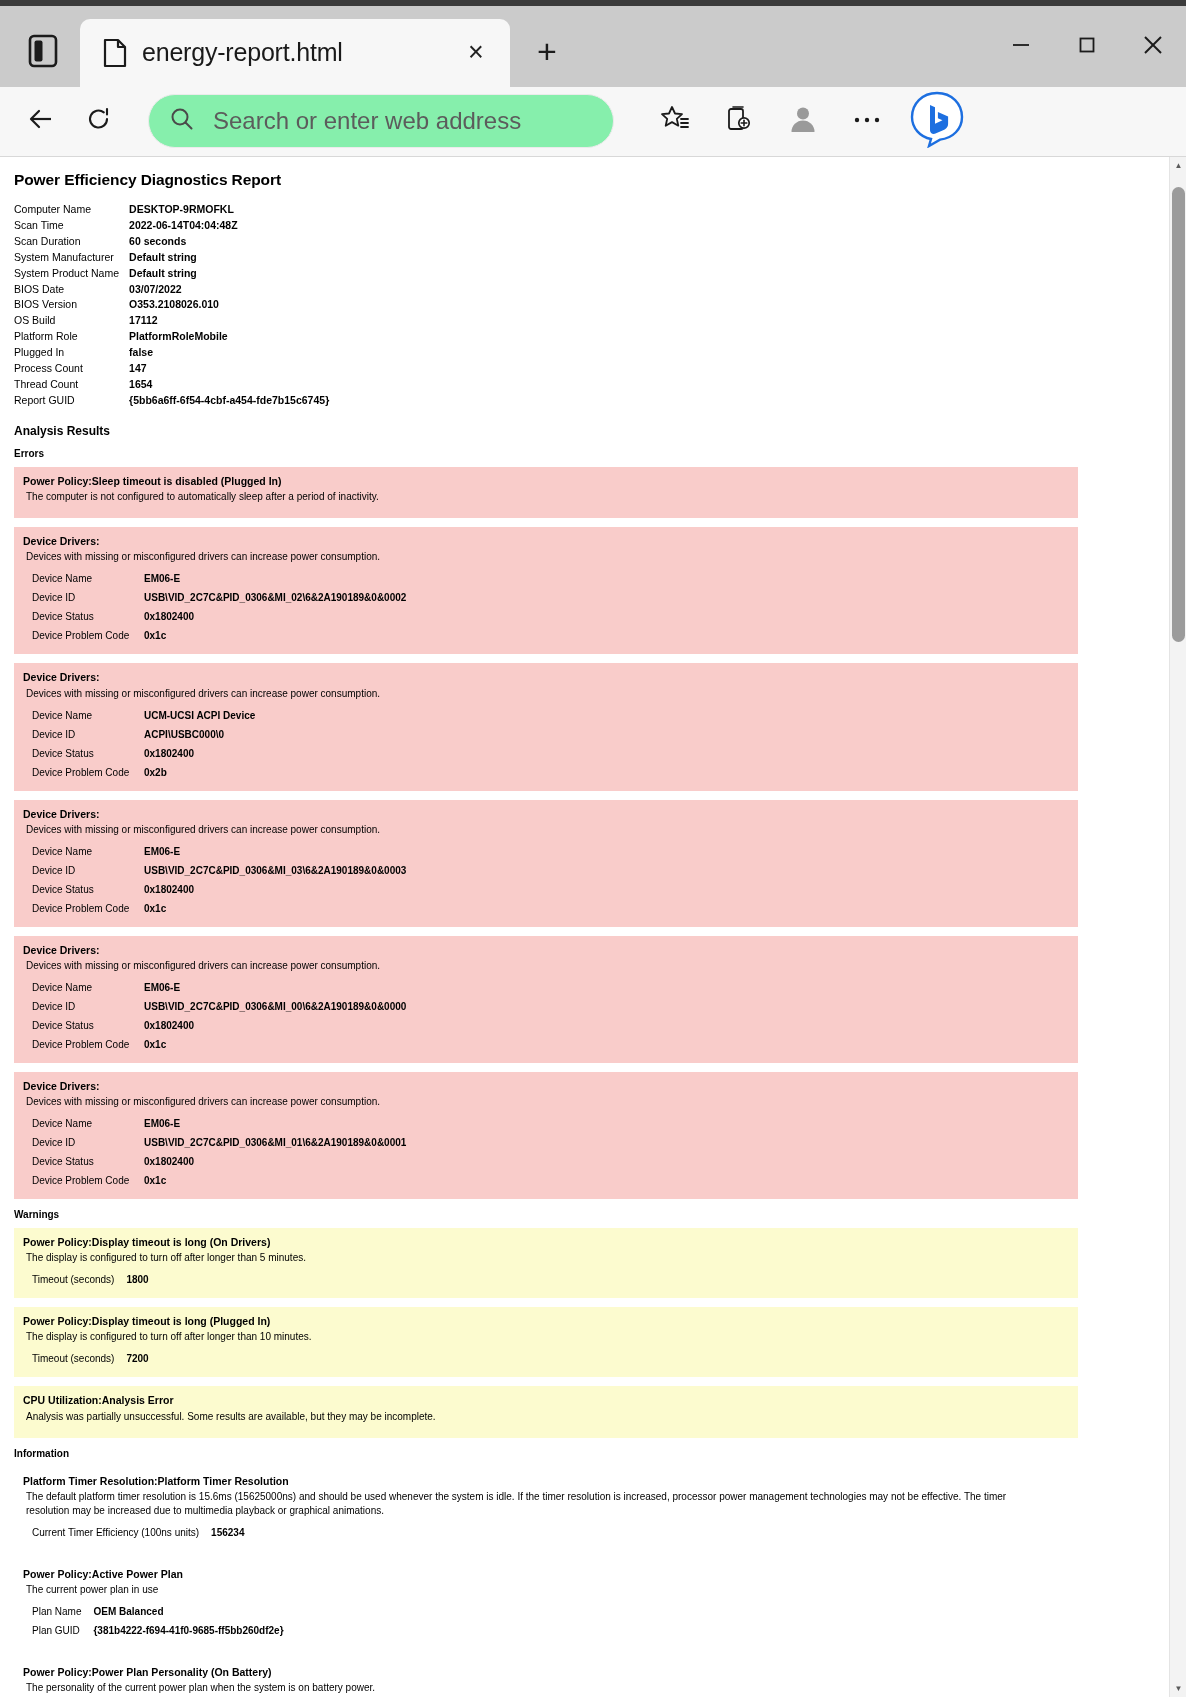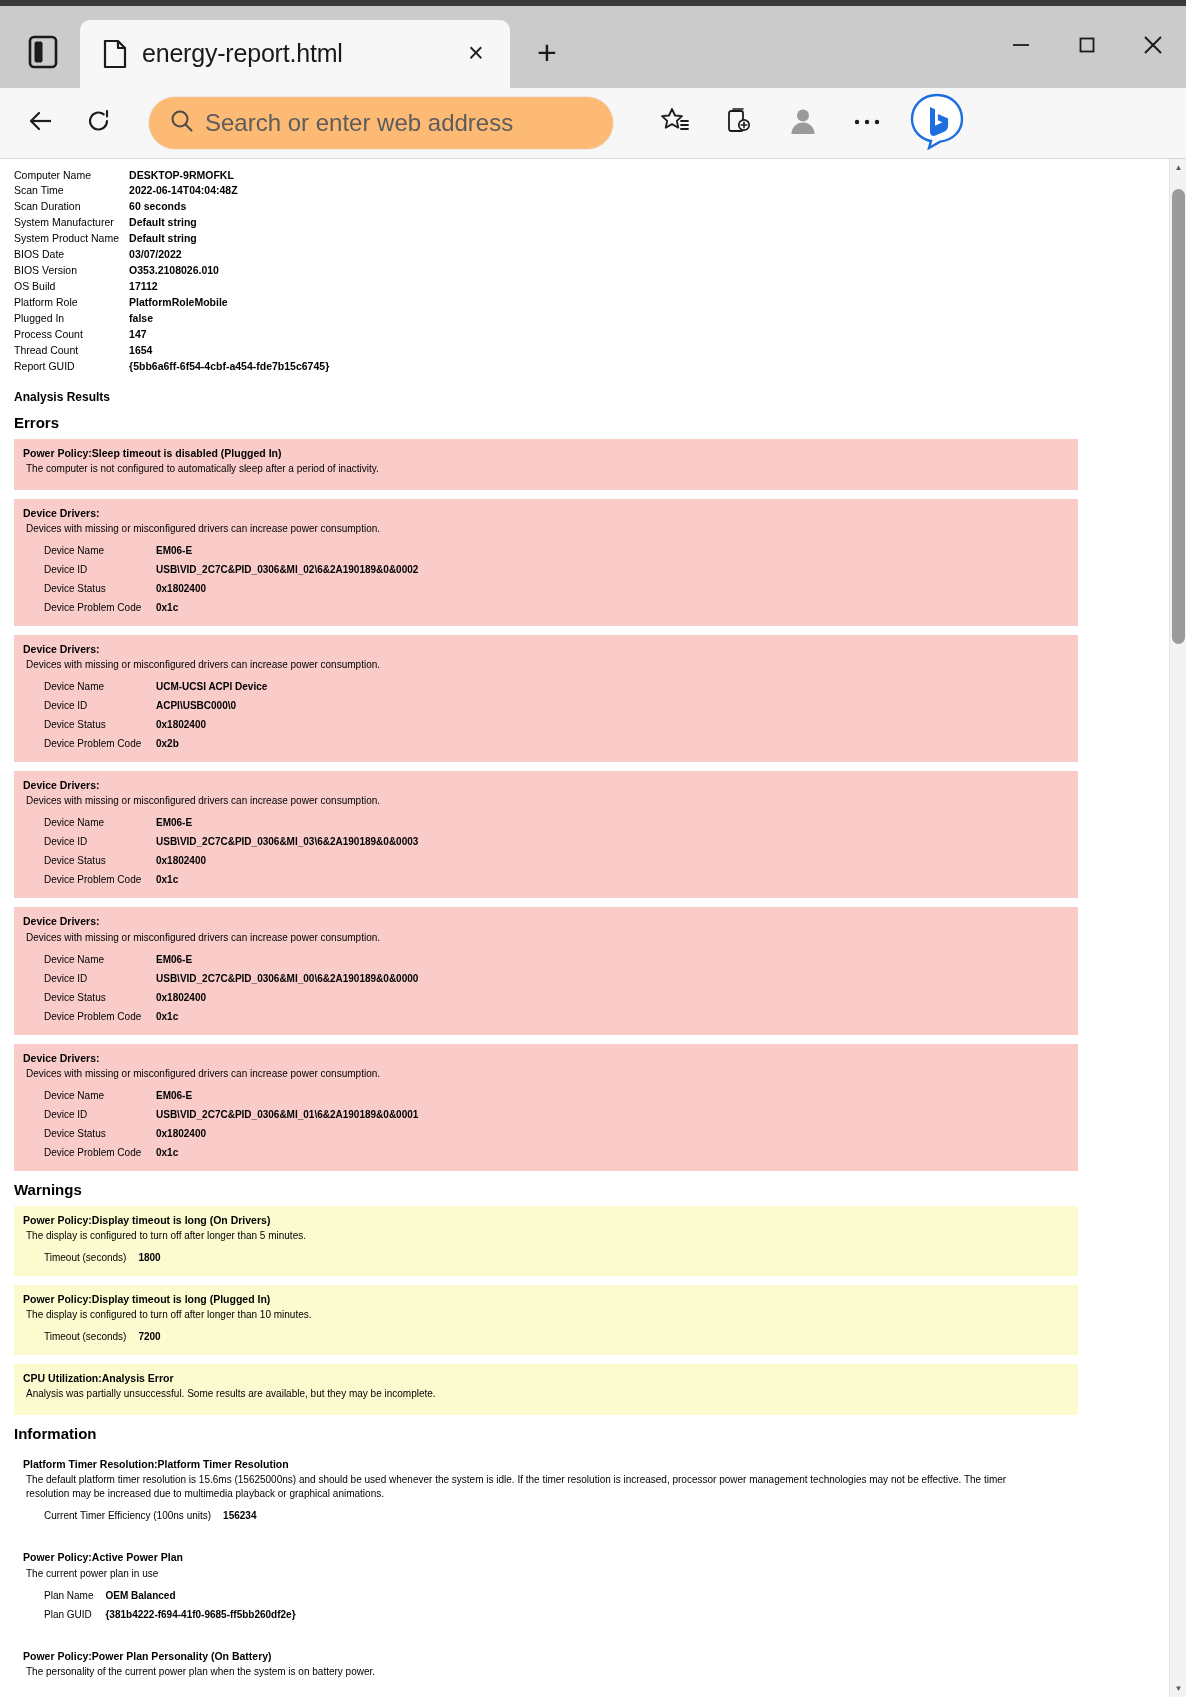--- a/index.html
+++ b/index.html
@@ -90,27 +90,27 @@
     width: 54px; height: 54px;
     display: flex; align-items: center; justify-content: center;
     border-radius: 6px;
     cursor: pointer;
     flex: 0 0 auto;
   }
   .omnibox {
     flex: 0 0 auto;
     width: 466px;
     height: 54px;
-    background: #fdba74;
+    background: #86efac;
     border-radius: 27px;
     display: flex;
     align-items: center;
     padding: 0 20px;
     margin-left: 18px;
-    gap: 8px;
+    gap: 16px;
     border: 1px solid #ebebeb;
   }
   .omnibox input {
     border: none;
     outline: none;
     font-size: 24px;
     color: #5f5f5f;
     background: transparent;
     width: 100%;
     font-family: "Liberation Sans", sans-serif;
@@ -167,21 +167,21 @@
     color: #000;
     letter-spacing: -0.1px;
   }
   h2.section-title {
     font-size: 12px;
     font-weight: bold;
     margin: 14px 0 8px 4px;
     color: #000;
   }
   h3.sub-title {
-    font-size: 15px;
+    font-size: 10px;
     font-weight: bold;
     margin: 10px 0 8px 4px;
     color: #000;
   }
 
   table.sysinfo { border-collapse: collapse; margin-left: 4px; }
   table.sysinfo td { padding: 0 0 2.5px 0; font-size: 10.5px; vertical-align: top; line-height: 1.28; }
   table.sysinfo td.k { color: #000; padding-right: 10px; white-space: nowrap; }
   table.sysinfo td.v { font-weight: bold; color: #000; white-space: nowrap; }
 
@@ -201,21 +201,21 @@
     color: #000;
     line-height: 1.35;
   }
   .card-desc {
     font-size: 10px;
     margin: 0 0 5px 12px;
     color: #000;
     line-height: 1.4;
     max-width: 1020px;
   }
-  .kv-table { border-collapse: collapse; margin-left: 30px; }
+  .kv-table { border-collapse: collapse; margin-left: 18px; }
   .kv-table td { font-size: 10px; padding: 3px 0; vertical-align: top; line-height: 1.3; }
   .kv-table td.k { padding-right: 12px; white-space: nowrap; color: #000; }
   .kv-table td.v { font-weight: bold; white-space: nowrap; color: #000; }
   .kv-table.wide td.k { min-width: 112px; }
 </style>
 </head>
 <body>
 
 <div class="browser">
 
@@ -340,20 +340,21 @@
           </svg>
         </span>
       </div>
     </div>
   </div>
 
   <div class="viewport">
 
     <div class="page">
 
+      <h1 class="report-title">Power Efficiency Diagnostics Report</h1>
 
       <table class="sysinfo">
         <tbody id="sysinfo-body">
             <tr>
               <td class="k">Computer Name</td>
               <td class="v">DESKTOP-9RMOFKL</td>
             </tr>
             <tr>
               <td class="k">Scan Time</td>
               <td class="v">2022-06-14T04:04:48Z</td>

